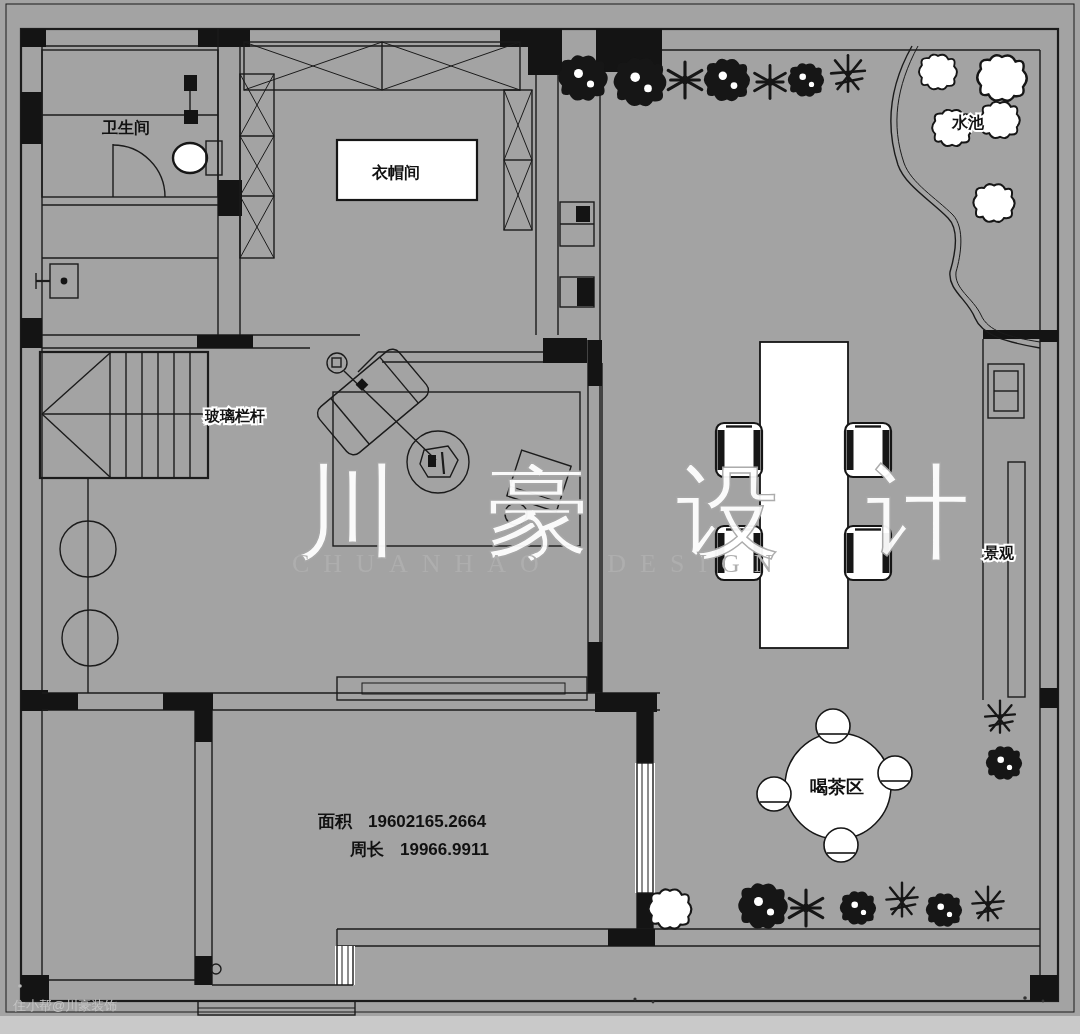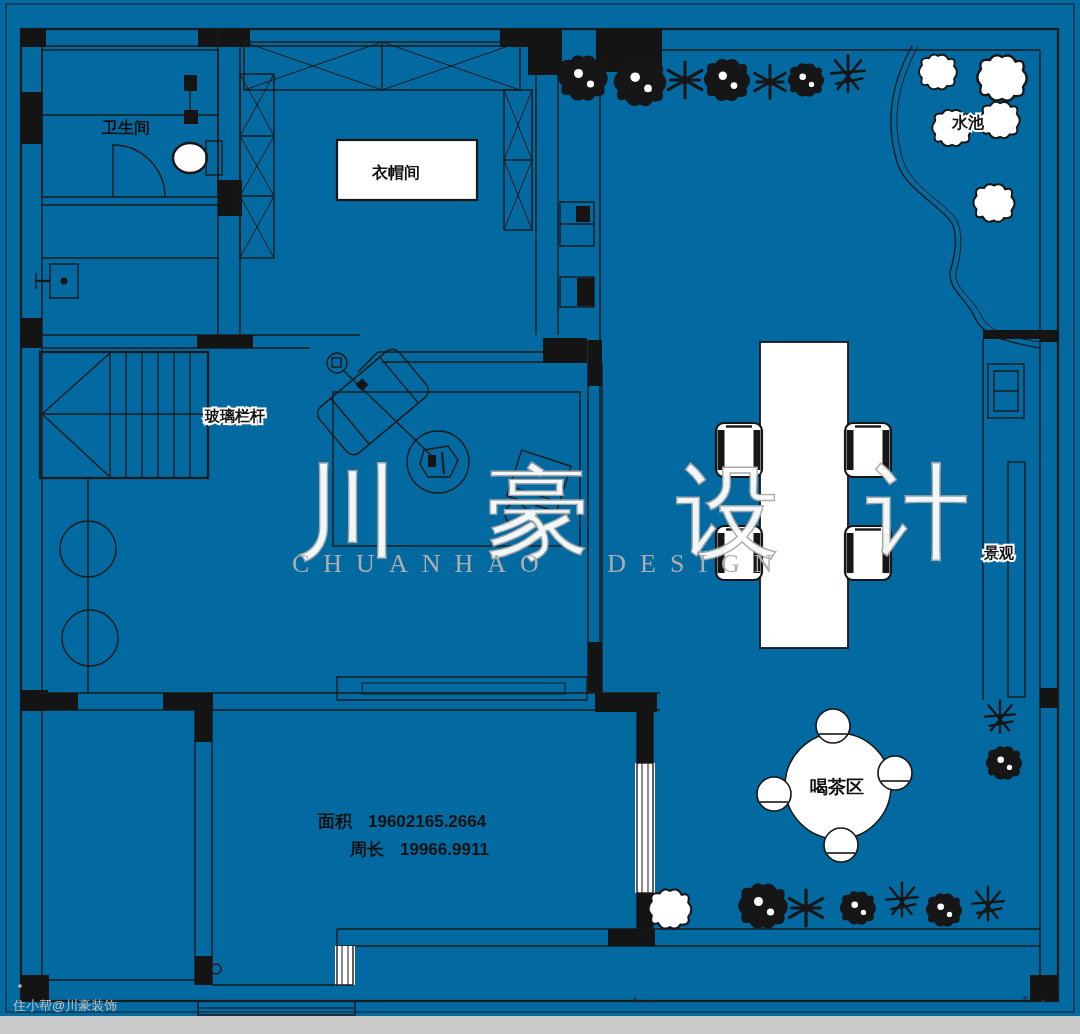--- a/index.html
+++ b/index.html
@@ -1,16 +1,16 @@
 <!DOCTYPE html>
 <html><head>
 <meta charset="utf-8">
 <style>
   html,body{margin:0;padding:0;background:#ffffff;}
-  #stage{position:relative;width:1080px;height:1034px;background:#0369a1;overflow:hidden;
+  #stage{position:relative;width:1080px;height:1034px;background:#a3a3a3;overflow:hidden;
          font-family:"Liberation Sans", sans-serif;}
   svg{position:absolute;left:0;top:0;}
   .ln{stroke:#1b1b1b;fill:none;stroke-width:1.4;}
   .ln2{stroke:#1b1b1b;fill:none;stroke-width:2.2;}
   .thin{stroke:#1b1b1b;fill:none;stroke-width:1;}
   .blk{fill:#141414;stroke:none;}
   .lbl{fill:#111;font-weight:bold;font-family:"Liberation Sans",sans-serif;}
   .halo{paint-order:stroke;stroke:#ffffff;stroke-width:4px;}
   .wmcn{fill:#ffffff;stroke:#a8a8a8;stroke-width:1.4;opacity:.95;
         font-family:"Liberation Serif",serif;}

